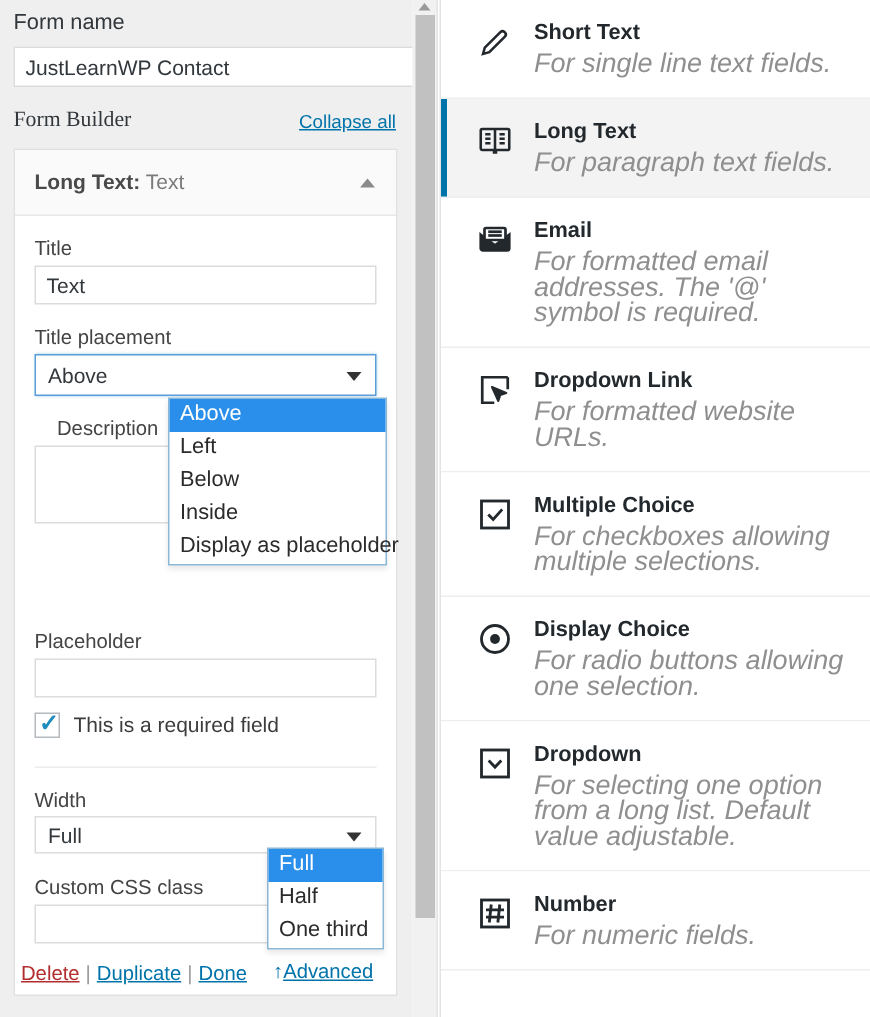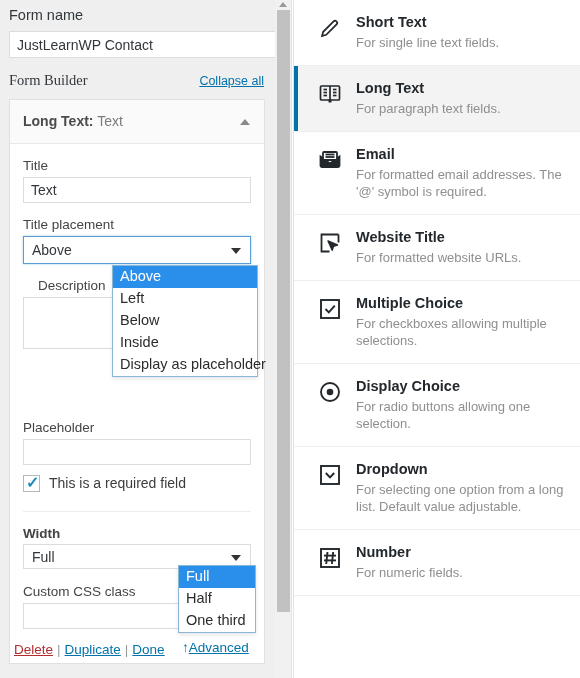--- a/index.html
+++ b/index.html
@@ -245,22 +245,23 @@
     position: absolute; left: 24px; top: 16px;
     width: 24px; height: 24px;
     color: #23282d;
   }
   .ftype-icon svg { display: block; }
   .ftype-title {
     font-size: 14.5px; color: #23282d; font-weight: bold;
     line-height: 17px; margin-bottom: 3px;
   }
   .ftype-desc {
-    font-size: 13px; color: #8f8f8f;
+    font-size: 18px; color: #8f8f8f;
     line-height: 17px;
+    font-style: italic;
   }
 </style>
 </head>
 <body>
 
 <div id="root">
 
   <div class="left-pane">
 
     <div class="lbl-form-name">Form name</div>
@@ -302,21 +303,21 @@
 
       <div class="cb-row" style="left:13px; top:375px;">
         <span class="cb-box">
           <span class="cb-check">✓</span>
         </span>
         <span class="cb-label">This is a required field</span>
       </div>
 
       <div class="hr-sep" style="left:13px; top:411px; width:228px;"></div>
 
-      <div class="fld-label" style="left:13px; top:426px;font-weight:bold;">Width</div>
+      <div class="fld-label" style="left:13px; top:426px;">Width</div>
       <div class="select-box plain" style="left:13px; top:444px; width:228px; height:25px;">
         <span class="select-value">Full</span>
         <span class="select-arrow"></span>
       </div>
 
       <div class="fld-label" style="left:13px; top:484px;">Custom CSS class</div>
       <input class="fld-input" style="left: 13px; top: 503px; width: 228px; height: 26px;" type="text" value="">
     </div>
 
     <div class="dropdown-list" id="dd-placement" style="left:112px; top:265px; width:146px;">
@@ -388,21 +389,21 @@
           <div class="ftype-title">Email</div>
           <div class="ftype-desc">For formatted email addresses. The '@' symbol is required.</div>
         </div>
         <div class="ftype">
           <div class="ftype-icon">
             <svg width="24" height="24" viewBox="0 0 24 24" fill="none" stroke="currentColor" stroke-width="1.8">
               <path d="M20.5 3.5v8M20.5 3.5h-17v17h8"></path>
               <path d="M10 10l9.5 4-4 1.3-1.3 4z" fill="currentColor" stroke="currentColor" stroke-width="1.4" stroke-linejoin="round"></path>
             </svg>
           </div>
-          <div class="ftype-title">Website Title</div>
+          <div class="ftype-title">Dropdown Link</div>
           <div class="ftype-desc">For formatted website URLs.</div>
         </div>
         <div class="ftype">
           <div class="ftype-icon">
             <svg width="24" height="24" viewBox="0 0 24 24" fill="none" stroke="currentColor" stroke-width="1.9">
               <rect x="3" y="3" width="18" height="18"></rect>
               <polyline points="7.5,12 10.8,15.3 16.8,8.6"></polyline>
             </svg>
           </div>
           <div class="ftype-title">Multiple Choice</div>

